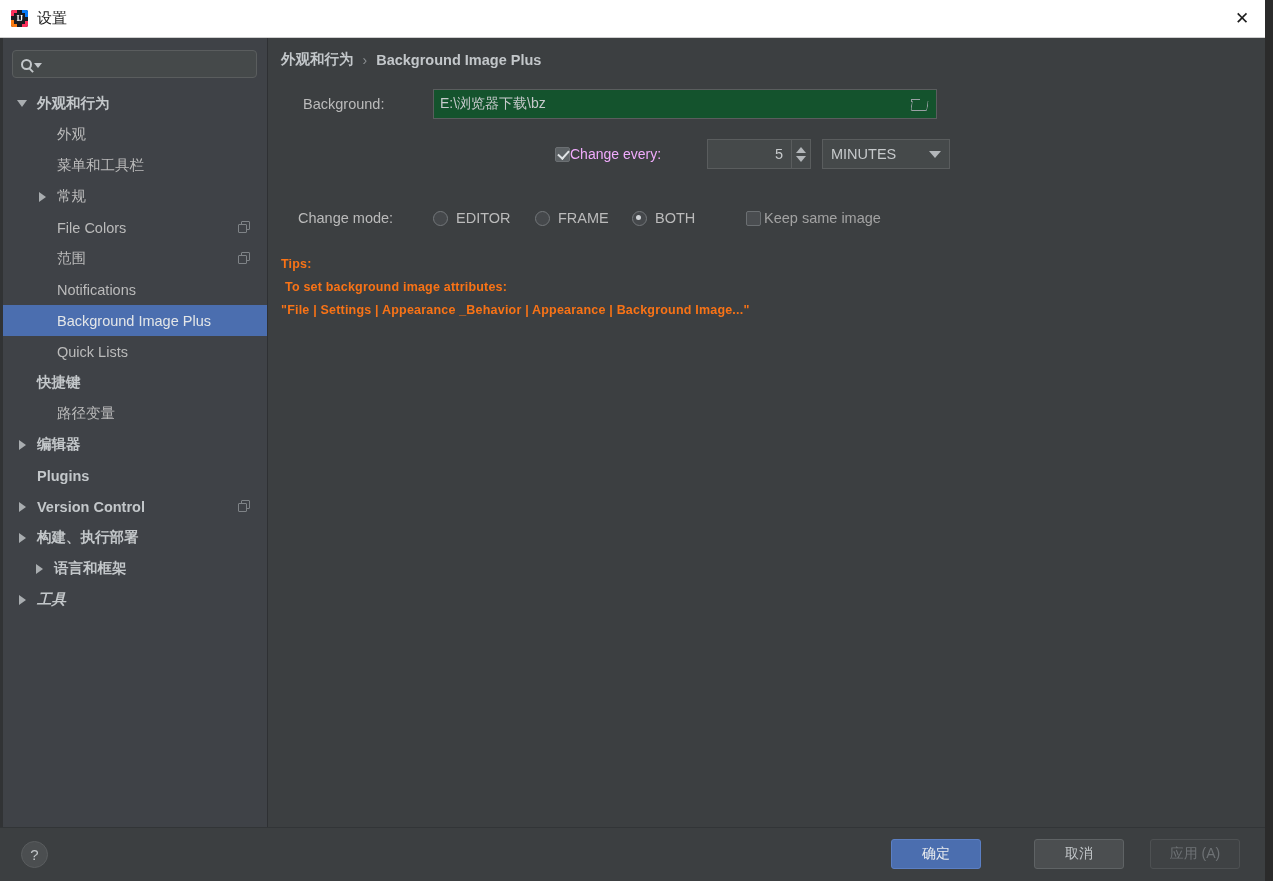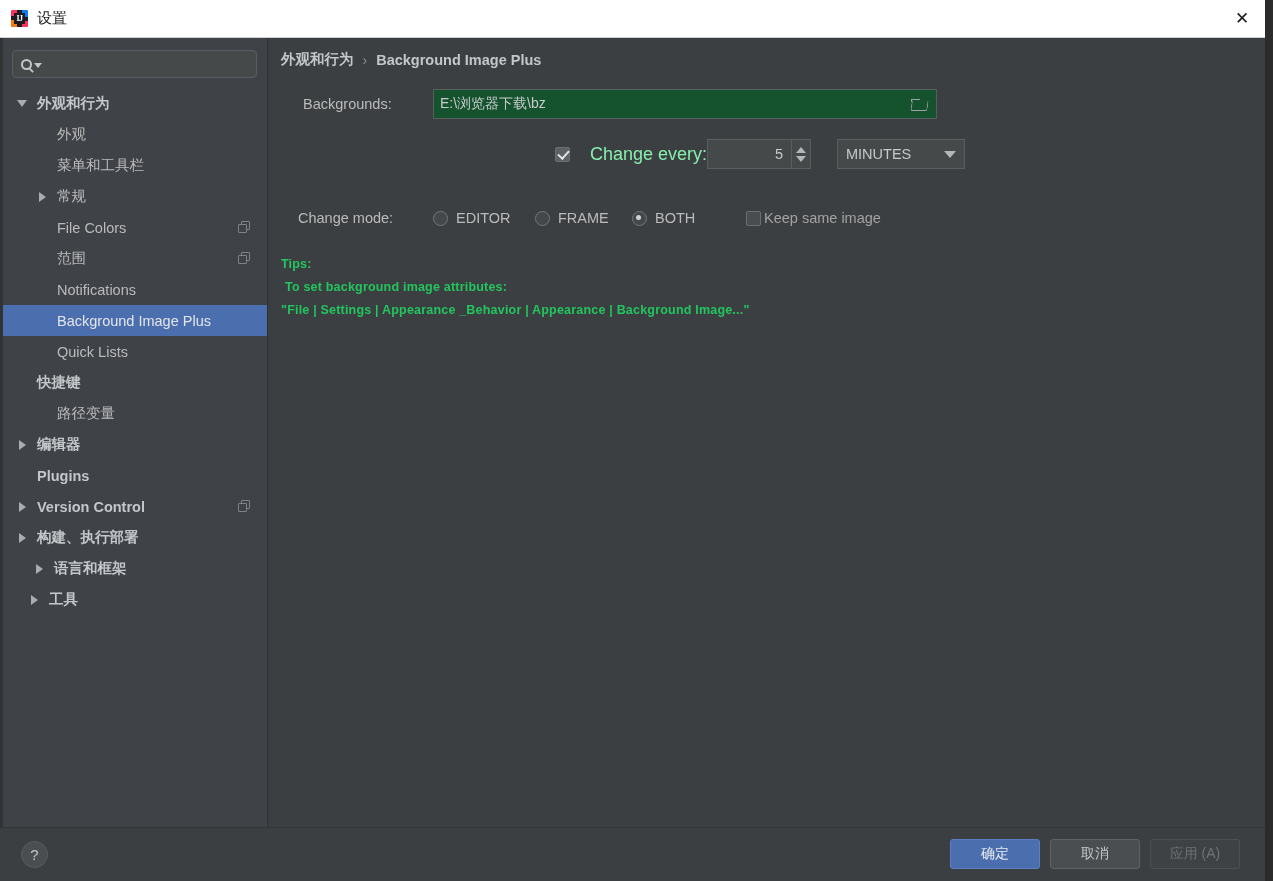--- a/index.html
+++ b/index.html
@@ -288,21 +288,21 @@
     left: 4px; top: 0px;
     width: 5px; height: 9px;
     border: solid #e0e3e5;
     border-width: 0 2px 2px 0;
     transform: rotate(42deg);
   }
   .cb.unchecked {
     background: #4a4d50;
     border: 1px solid #6b6f72;
   }
-  .cb-text { font-size: 18px; color: #86efac; margin-left: 20px; }
+  .cb-text { font-size: 14px; color: #f0abfc; margin-left: 0; }
 
   .spinner {
     position: absolute;
     left: 168px;
     width: 104px; height: 30px;
     background: #45494a;
     border: 1px solid #5a5d5e;
     display: flex;
     align-items: center;
   }
@@ -392,21 +392,21 @@
     gap: 3px;
     font-size: 14.5px;
     color: #a3a3a3;
   }
 
   .tips {
     position: absolute;
     left: 12px; top: 215px;
     font-size: 12.5px;
     font-weight: bold;
-    color: #22c55e;
+    color: #f97316;
     line-height: 23px;
     letter-spacing: .2px;
   }
 
   
   .bottom {
     position: absolute;
     left: 0; top: 827px;
     width: 1265px; height: 54px;
     background: #3c3f41;
@@ -420,39 +420,40 @@
     background: #4b4e50;
     border: 1px solid #5a5d5f;
     color: #c2c6c9;
     font-size: 15px;
     display: flex; align-items: center; justify-content: center;
   }
   .btns {
     position: absolute;
     right: 25px; top: 11px;
     display: flex;
-    gap: 10px;
+    gap: 26px;
   }
   .btn {
     height: 30px;
     min-width: 90px;
     padding: 0 14px;
     border-radius: 3px;
     font-size: 14px;
     display: flex; align-items: center; justify-content: center;
   }
   .btn.primary {
     background: #4b6eaf;
     border: 1px solid #5b7fc4;
     color: #e8ebee;
   }
   .btn.secondary {
     background: #4b4e50;
     border: 1px solid #5f6365;
     color: #c3c7ca;
+    margin-left: 27px;
   }
   .btn.disabled {
     background: #3f4244;
     border: 1px solid #4e5153;
     color: #6e7275;
   }
 </style>
 </head>
 <body>
 
@@ -568,39 +569,39 @@
             <div class="tri-right"></div>
           </div>
           <span class="tr-label" style="margin-left: 6px;">构建、执行部署</span>
         </div>
         <div class="tree-row bold" style="padding-left: 27px;">
           <div class="tw">
             <div class="tri-right"></div>
           </div>
           <span class="tr-label" style="margin-left: 6px;">语言和框架</span>
         </div>
-        <div class="tree-row bold" style="padding-left: 22px;">
+        <div class="tree-row bold" style="padding-left: 10px; font-style: italic;">
           <div class="tw">
             <div class="tri-right"></div>
           </div>
           <span class="tr-label" style="margin-left: 6px;">工具</span>
         </div>
       </div>
   </div>
 
   <div class="main">
 
     <div class="breadcrumb">
       <span>外观和行为</span>
       <span class="bc-sep">›</span>
       <span>Background Image Plus</span>
     </div>
 
     <div class="row-bg">
-      <div class="lbl-bg">Backgrounds:</div>
+      <div class="lbl-bg">Background:</div>
       <div class="field-bg">
         <div class="val">E:\浏览器下载\bz</div>
         <div class="folder-icon">
           <div class="ft"></div>
             <div class="fo"></div>
         </div>
       </div>
     </div>
 
     <div class="row-every">
@@ -608,21 +609,21 @@
         <div class="cb checked"></div>
         <div class="cb-text">Change every:</div>
       </div>
       <div class="spinner" style="left:438px">
         <div class="sval">5</div>
         <div class="spin-btns">
           <div class="up"></div>
           <div class="down"></div>
         </div>
       </div>
-      <div class="combo" style="left:568px">
+      <div class="combo" style="left:553px">
         <div class="cval">MINUTES</div>
         <div class="cdown"></div>
       </div>
     </div>
 
     <div class="row-mode">
       <div class="lbl-mode">Change mode:</div>
       <div class="radio-opt" style="left:164px">
         <div class="rd"></div>
         <span>EDITOR</span>

